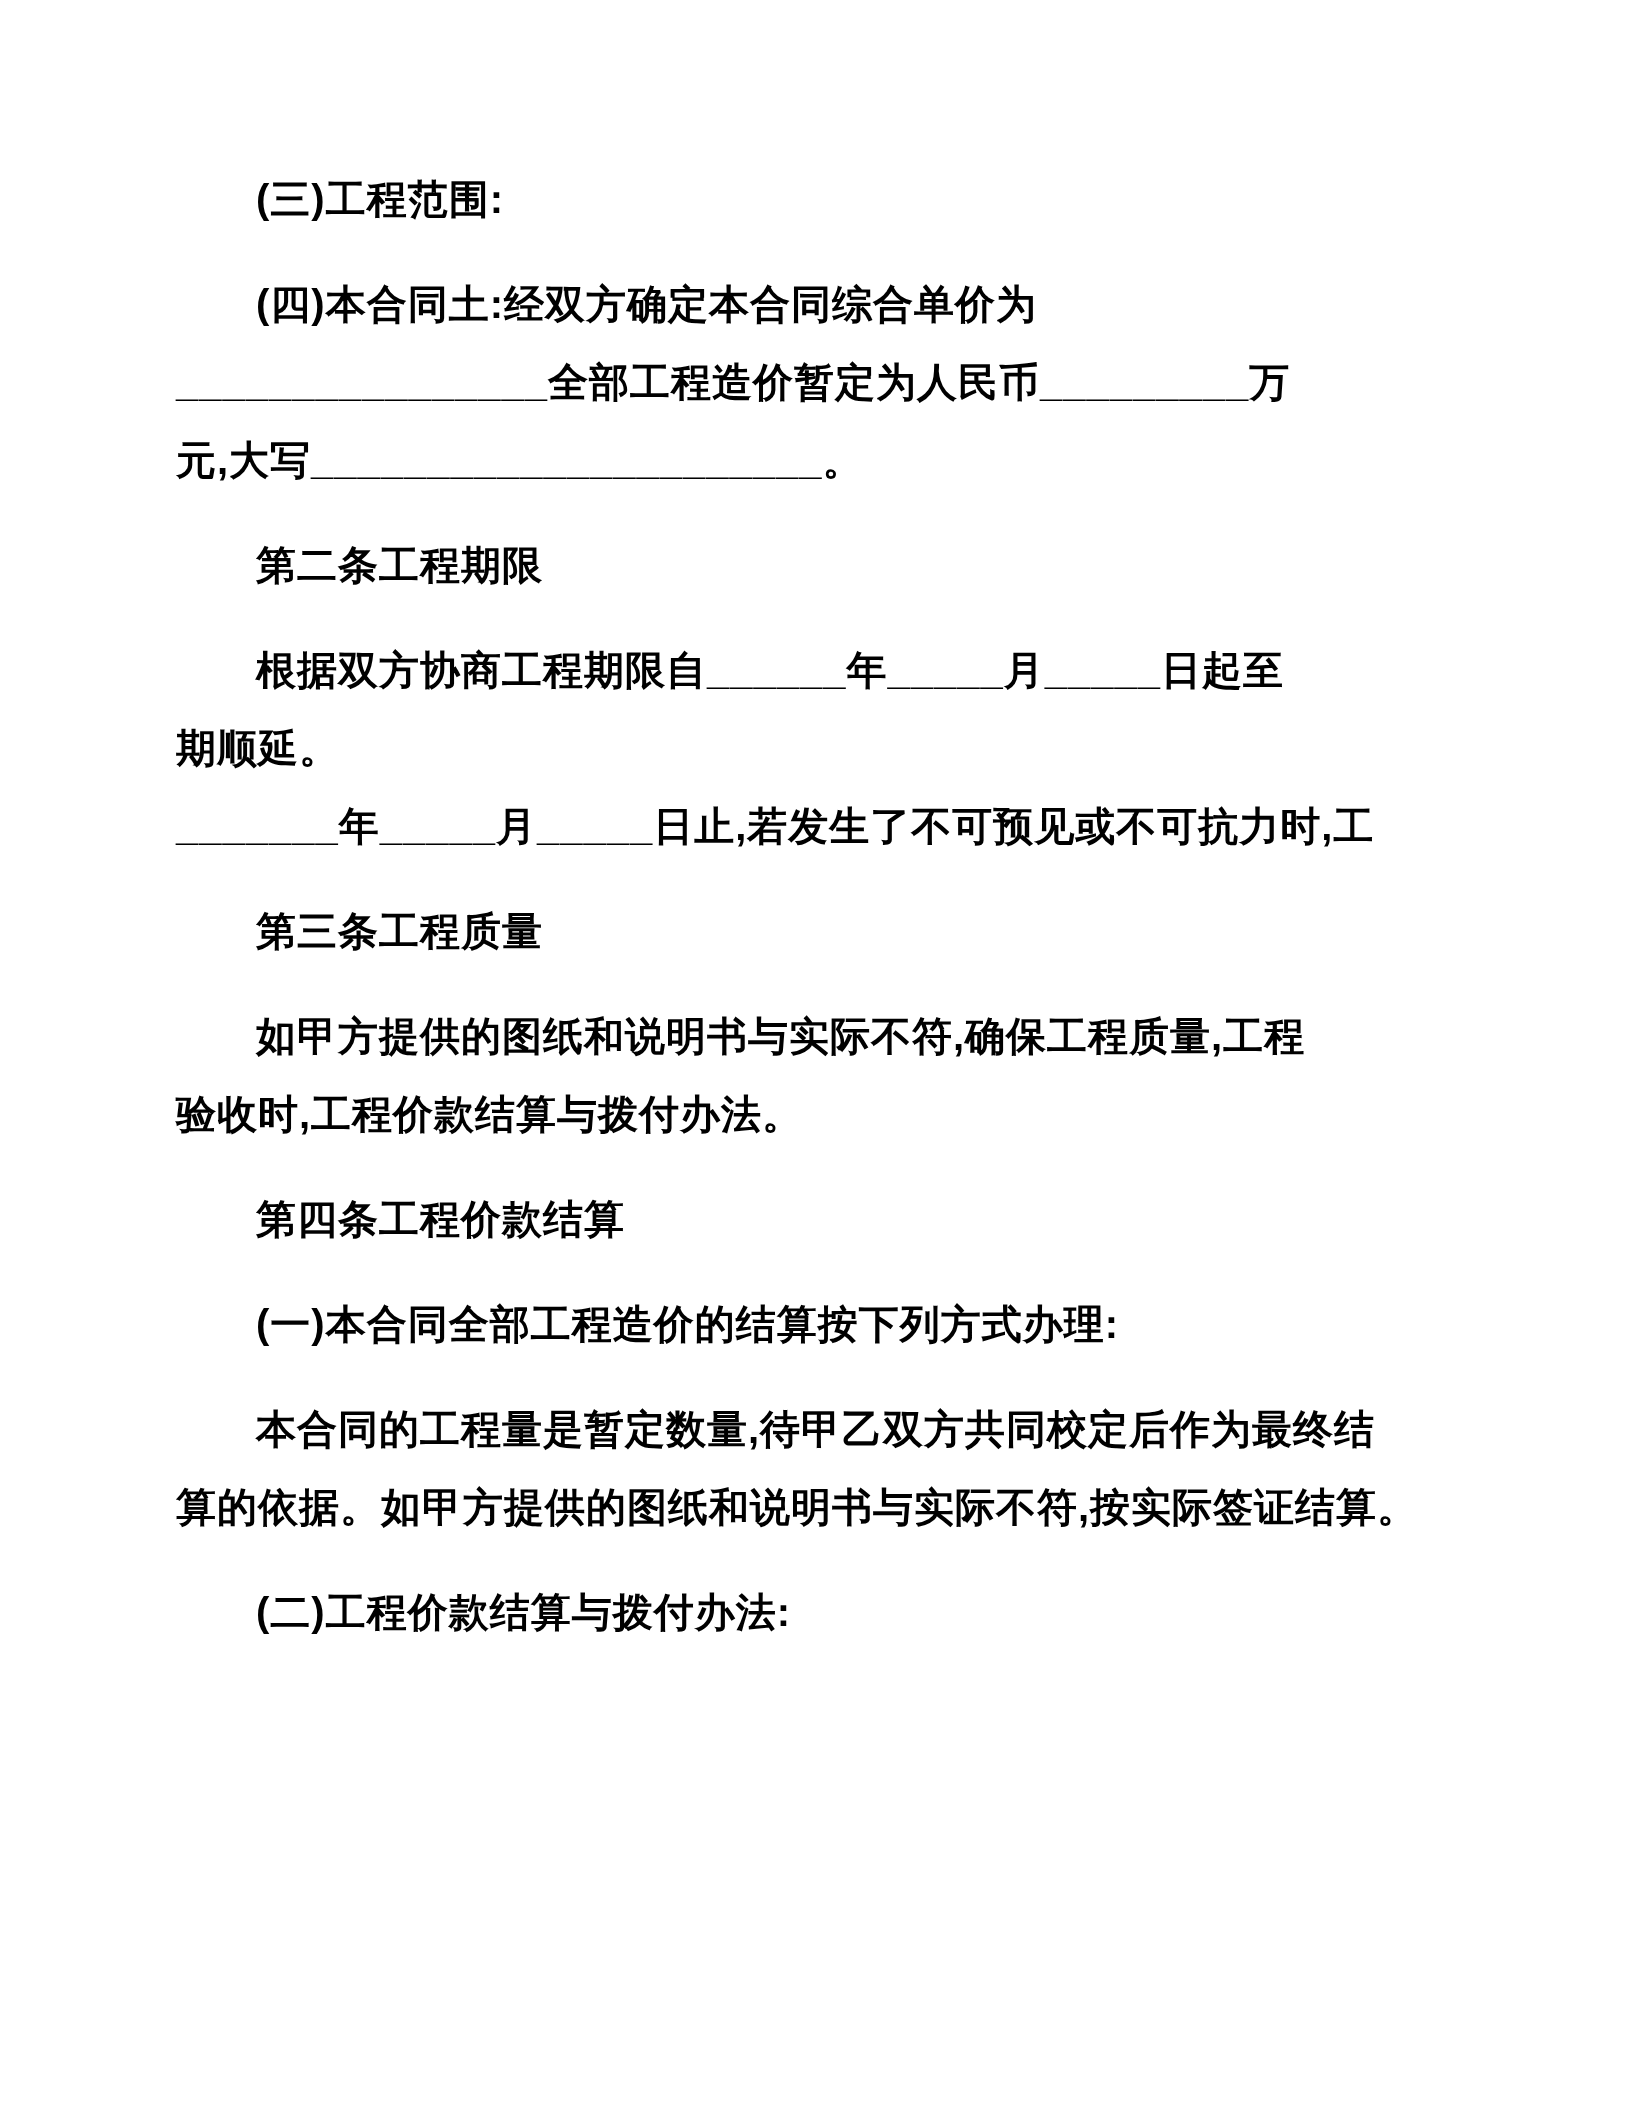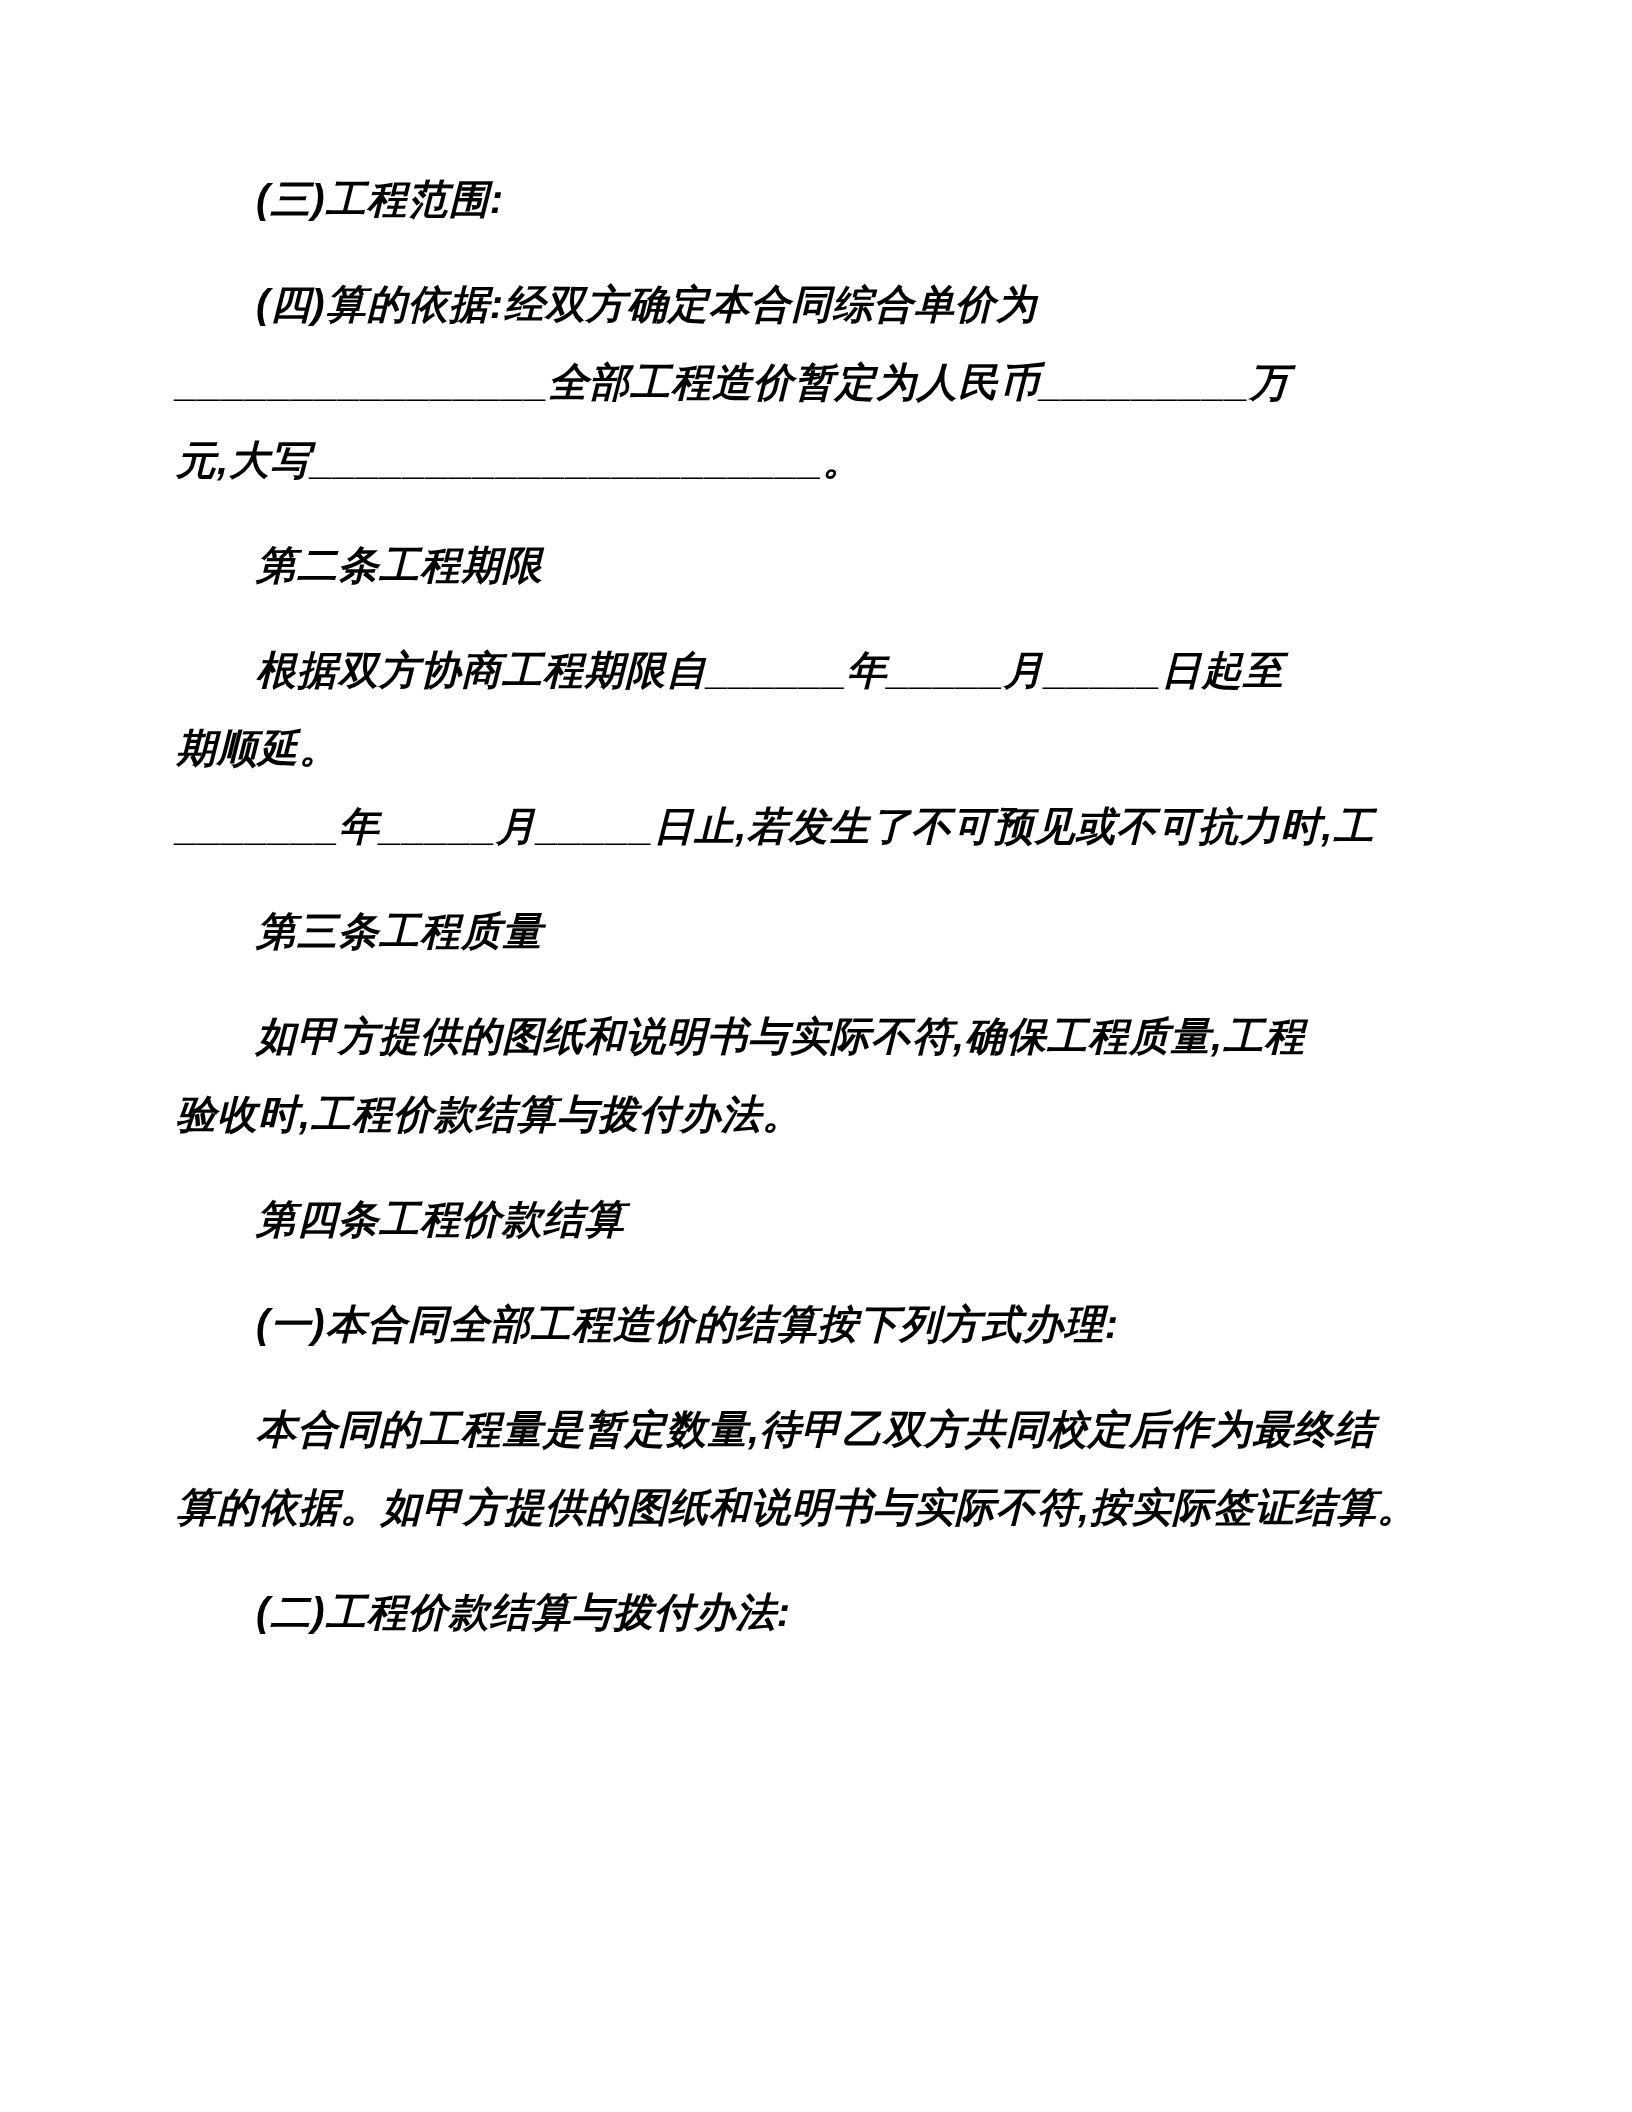--- a/index.html
+++ b/index.html
@@ -11,21 +11,20 @@
     position: relative;
     width: 1632px;
     height: 2112px;
     background: #ffffff;
     box-sizing: border-box;
     padding: 160px 168px 0 176px;
     overflow: hidden;
   }
   .para {
     margin: 0 0 27px 0;
-    font-style: italic;
   }
   .line {
     margin: 0;
     padding: 0;
     font-family: "Liberation Sans", "DejaVu Sans", sans-serif;
     font-weight: 700;
     font-size: 40px;
     line-height: 78px;
     letter-spacing: 1px;
     color: #000000;
@@ -39,21 +38,21 @@
 <body>
 
 <div class="page">
 
   <div class="para">
     <p class="line indent">(三)工程范围:</p>
   </div>
 
 
   <div class="para">
-    <p class="line indent">(四)算的依据:经双方确定本合同综合单价为</p>
+    <p class="line indent">(四)本合同土:经双方确定本合同综合单价为</p>
     <p class="line">________________全部工程造价暂定为人民币_________万</p>
     <p class="line">元,大写______________________。</p>
   </div>
 
   <div class="para">
     <p class="line indent">第二条工程期限</p>
   </div>
 
   <div class="para">
     <p class="line indent">根据双方协商工程期限自______年_____月_____日起至</p>

